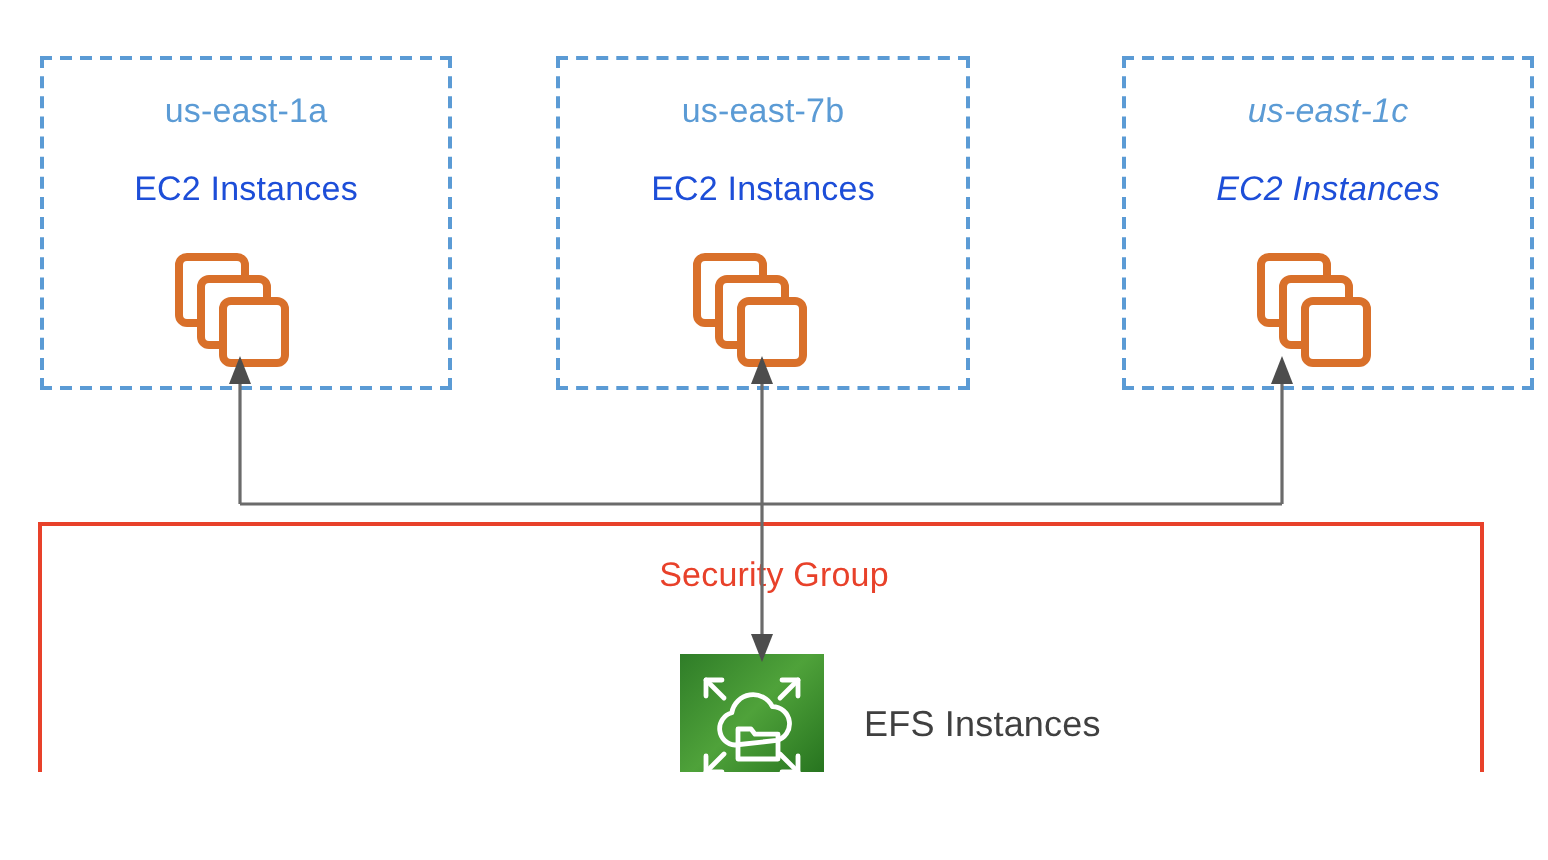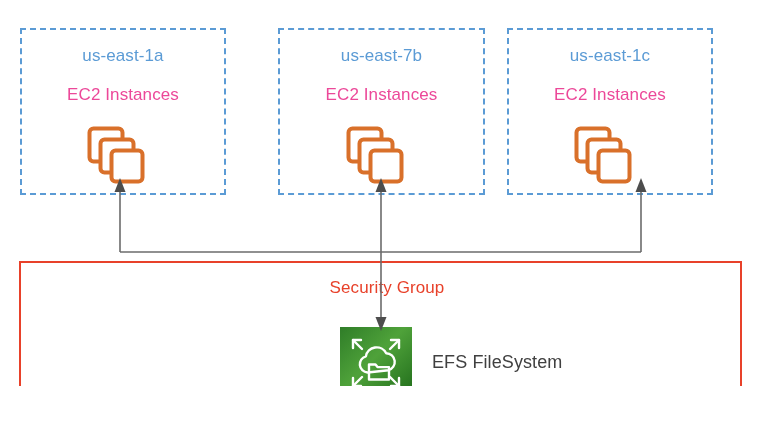--- a/index.html
+++ b/index.html
@@ -40,21 +40,21 @@
     letter-spacing: 0.1px;
     white-space: nowrap;
   }
   .az-sublabel {
     position: absolute;
     top: 55px;
     left: 0;
     width: 100%;
     text-align: center;
     font-size: 17px;
-    color: #ec4899;
+    color: #1d4ed8;
     letter-spacing: 0.1px;
     white-space: nowrap;
   }
 
   
   .ec2-icon {
     position: absolute;
     top: 95px;
     left: 50%;
     margin-left: -37px;
@@ -140,21 +140,21 @@
     <div class="az-sublabel">EC2 Instances</div>
     <div class="ec2-icon">
       <svg width="60" height="60" viewBox="0 0 60 60" xmlns="http://www.w3.org/2000/svg">
         <rect x="3.5" y="3.5" width="33" height="33" rx="4" ry="4" fill="#ffffff" stroke="#d9702a" stroke-width="4"></rect>
         <rect x="14.5" y="14.5" width="33" height="33" rx="4" ry="4" fill="#ffffff" stroke="#d9702a" stroke-width="4"></rect>
         <rect x="25.5" y="25.5" width="31" height="31" rx="4" ry="4" fill="#ffffff" stroke="#d9702a" stroke-width="4"></rect>
       </svg>
     </div>
   </div>
 
-  <div class="az-box" style="left:507px; width:206px;">
+  <div class="az-box" style="left:561px; width:206px;font-style:italic;">
     <div class="az-label">us-east-1c</div>
     <div class="az-sublabel">EC2 Instances</div>
     <div class="ec2-icon">
       <svg width="60" height="60" viewBox="0 0 60 60" xmlns="http://www.w3.org/2000/svg">
         <rect x="3.5" y="3.5" width="33" height="33" rx="4" ry="4" fill="#ffffff" stroke="#d9702a" stroke-width="4"></rect>
         <rect x="14.5" y="14.5" width="33" height="33" rx="4" ry="4" fill="#ffffff" stroke="#d9702a" stroke-width="4"></rect>
         <rect x="25.5" y="25.5" width="31" height="31" rx="4" ry="4" fill="#ffffff" stroke="#d9702a" stroke-width="4"></rect>
       </svg>
     </div>
   </div>
@@ -191,21 +191,21 @@
       <path d="M27.5 45.5
                a8.2 8.2 0 0 1 -1.6 -16.1
                a10.8 10.8 0 0 1 20.3 -3.1
                a8.6 8.6 0 0 1 2.2 16.9
                Z" fill="none" stroke="#ffffff" stroke-width="2.4" stroke-linejoin="round"></path>
 
       <path d="M29 37.5 h6.5 l2 2.6 h11.5 v12.4 h-20 Z" fill="none" stroke="#ffffff" stroke-width="2.4" stroke-linejoin="round"></path>
     </svg>
   </div>
 
-  <div id="efs-label">EFS FileSystem</div>
+  <div id="efs-label">EFS Instances</div>
 
   <svg class="connector-layer" viewBox="0 0 774 430" xmlns="http://www.w3.org/2000/svg">
     <g stroke="#6b6b6b" stroke-width="1.6" fill="none">
 
       <line x1="120" y1="252" x2="641" y2="252"></line>
 
       <line x1="120" y1="252" x2="120" y2="192"></line>
 
       <line x1="381" y1="252" x2="381" y2="192"></line>
 

